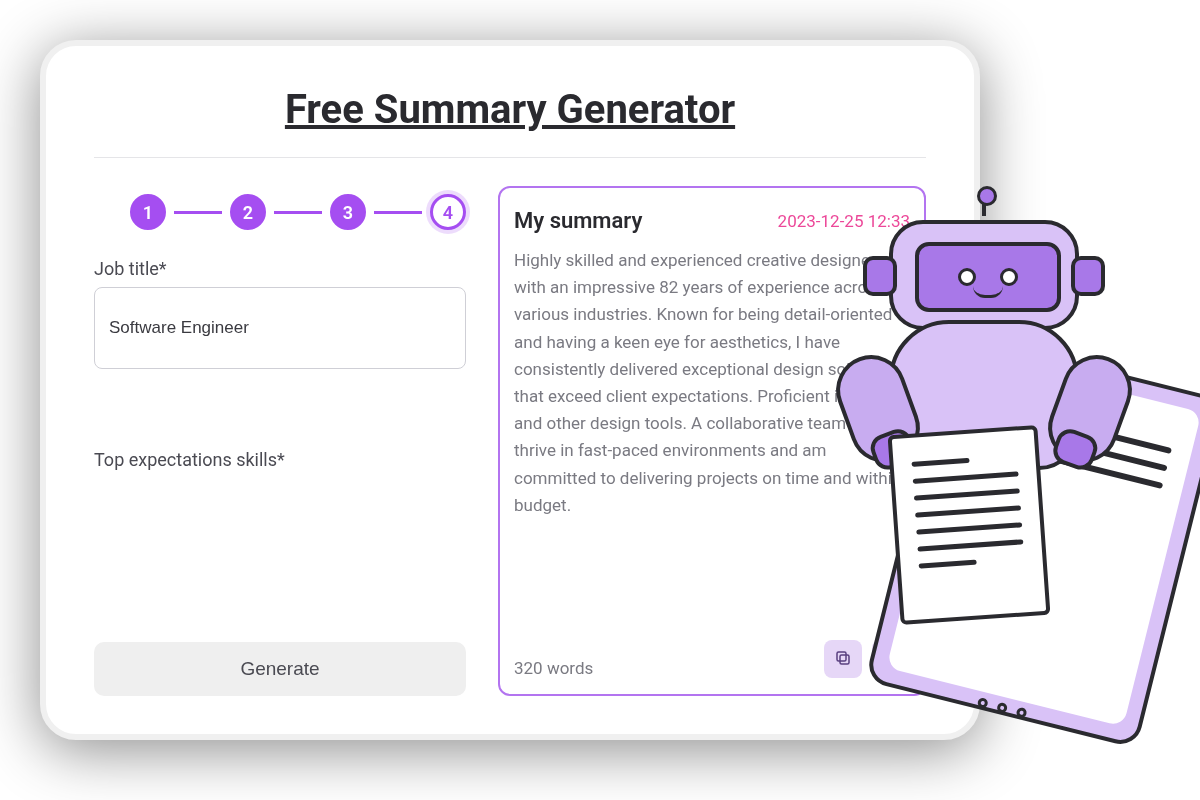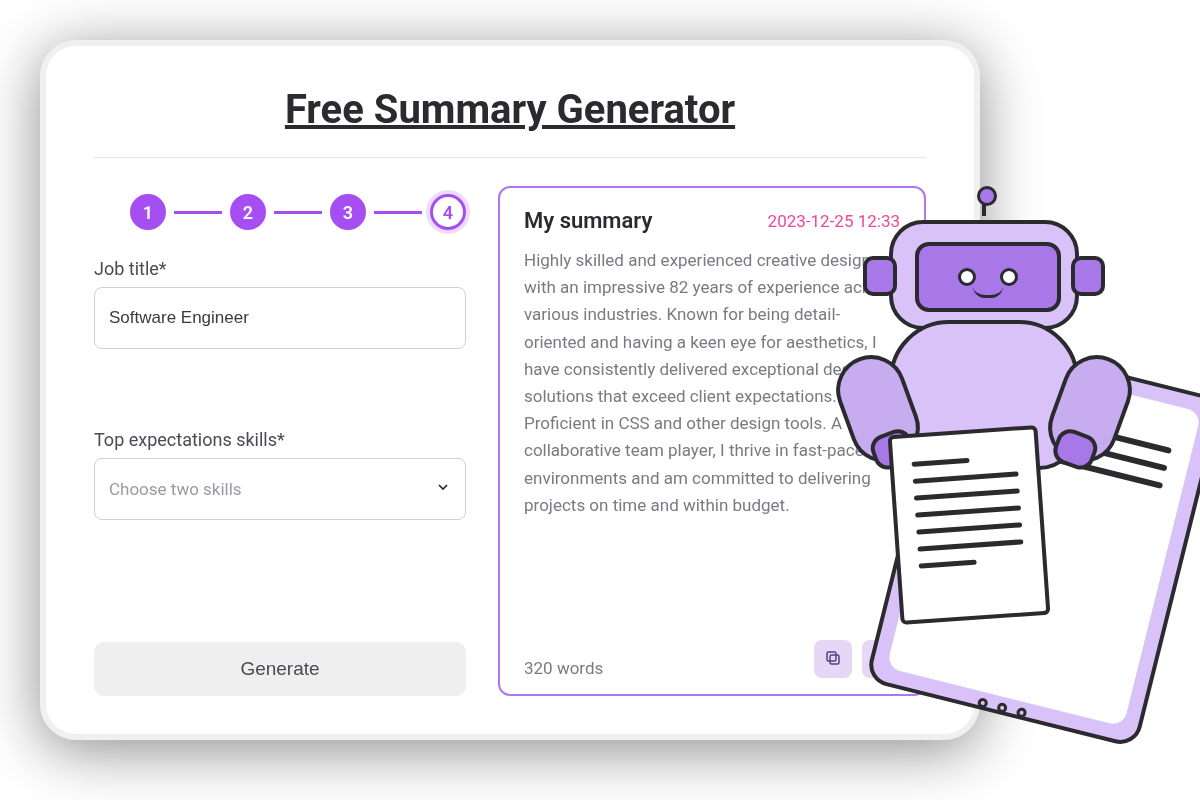--- a/index.html
+++ b/index.html
@@ -62,21 +62,21 @@
   background: #a54ef1;
 }
 
 .field-label {
   font-size: 18px;
   color: #4a4a52;
   margin-bottom: 8px;
 }
 .field-input, .field-select {
   width: 100%;
-  padding: 20px 14px;
+  padding: 30px 14px;
   font-size: 17px;
   border: 1.5px solid #cfcfd6;
   border-radius: 8px;
   color: #3a3a40;
   background: #fff;
 }
 .field-input::placeholder { color: #b0b0b8; }
 .field-select {
   display: flex; justify-content: space-between; align-items: center;
   color: #9a9aa2;
@@ -92,21 +92,21 @@
   color: #4a4a52;
   background: #efefef;
   border: none;
   border-radius: 10px;
   cursor: pointer;
 }
 
 .summary-panel {
   border: 2px solid #b374f0;
   border-radius: 12px;
-  padding: 20px 24px 16px;
+  padding: 20px 14px 16px;
   height: 510px;
   display: flex; flex-direction: column;
 }
 .summary-head {
   display: flex; justify-content: space-between; align-items: center;
   margin-bottom: 14px;
 }
 .summary-title { font-size: 22px; font-weight: 600; color: #2a2a2f; }
 .summary-ts { font-size: 17px; color: #ec4899; }
 .summary-body {
@@ -281,28 +281,20 @@
       <div class="field-wrap">
         <div class="field-label">Job title*</div>
         <input class="field-input" value="Software Engineer" style="">
       </div>
 
       <div class="field-wrap">
       </div>
 
       <div class="field-wrap">
         <div class="field-label">Top expectations skills*</div>
-        <div class="field-select">
-          <span>Choose two skills</span>
-          <span class="chevron">
-            <svg viewBox="0 0 24 24" fill="none" stroke="#2a2a2f" stroke-width="2.5">
-                <path d="M6 9l6 6 6-6"></path>
-              </svg>
-          </span>
-        </div>
       </div>
 
       <div class="spacer"></div>
       <button class="generate-btn">Generate</button>
     </div>
 
     <div class="right">
       <div class="summary-panel">
         <div class="summary-head">
           <div class="summary-title">My summary</div>

